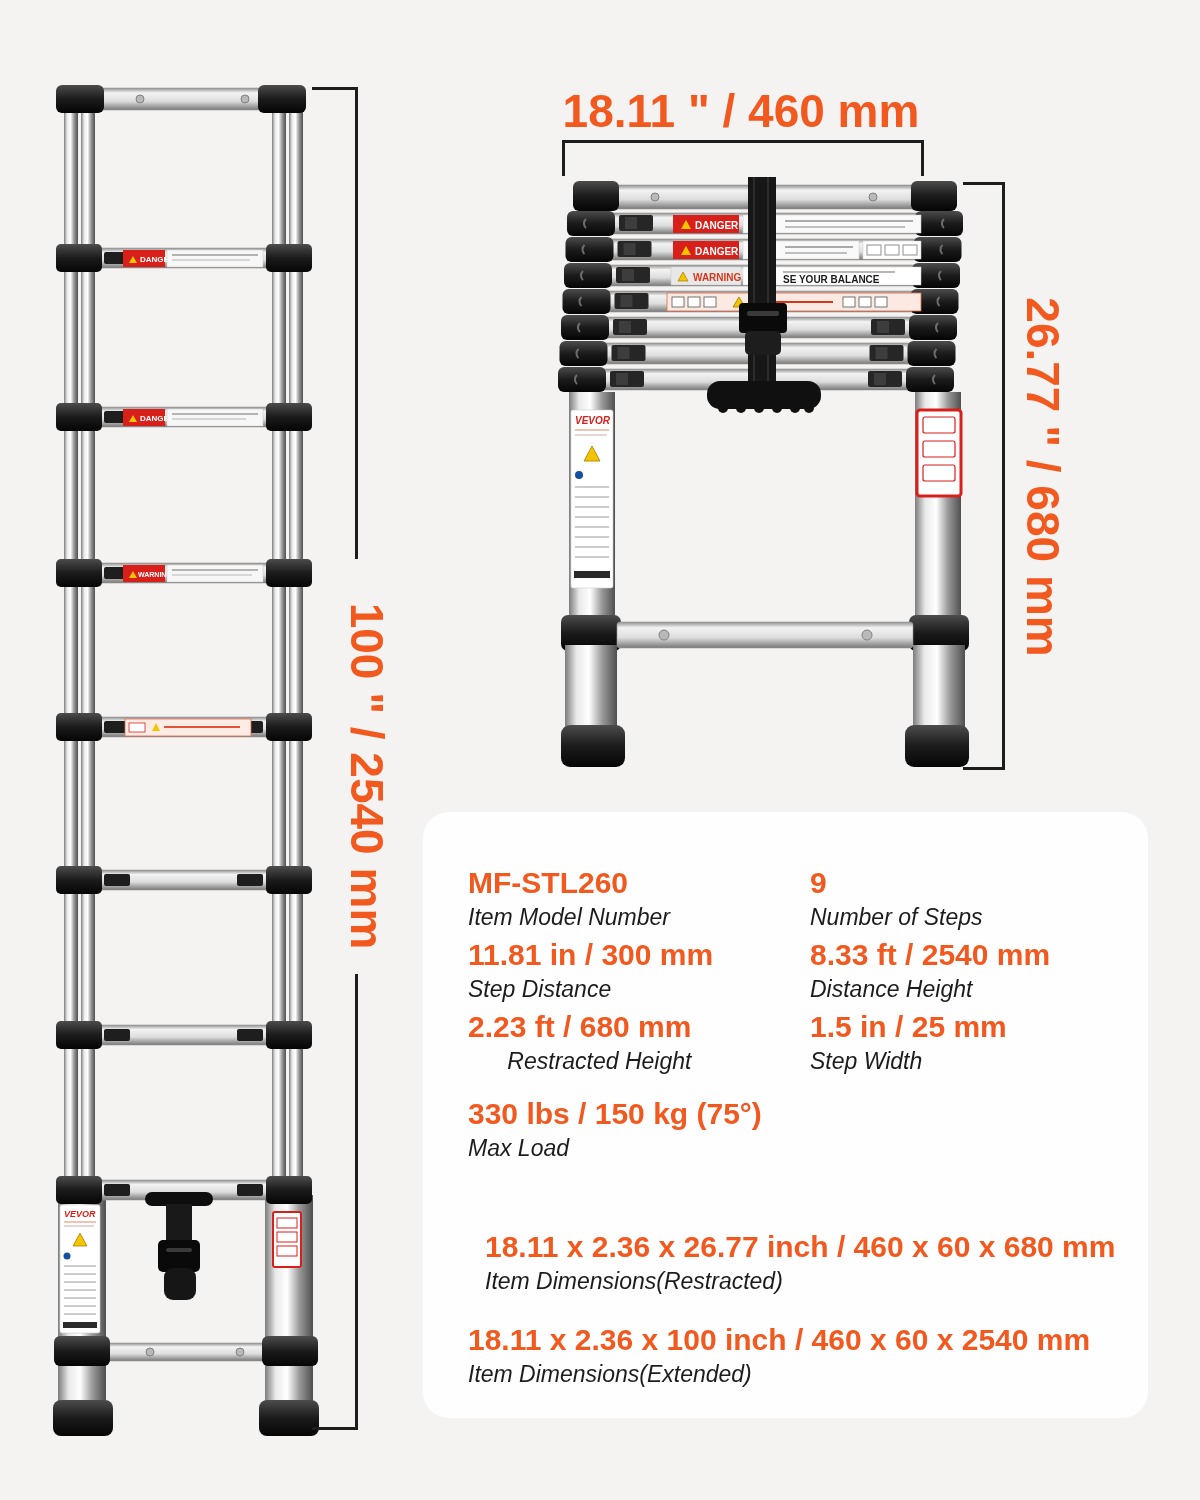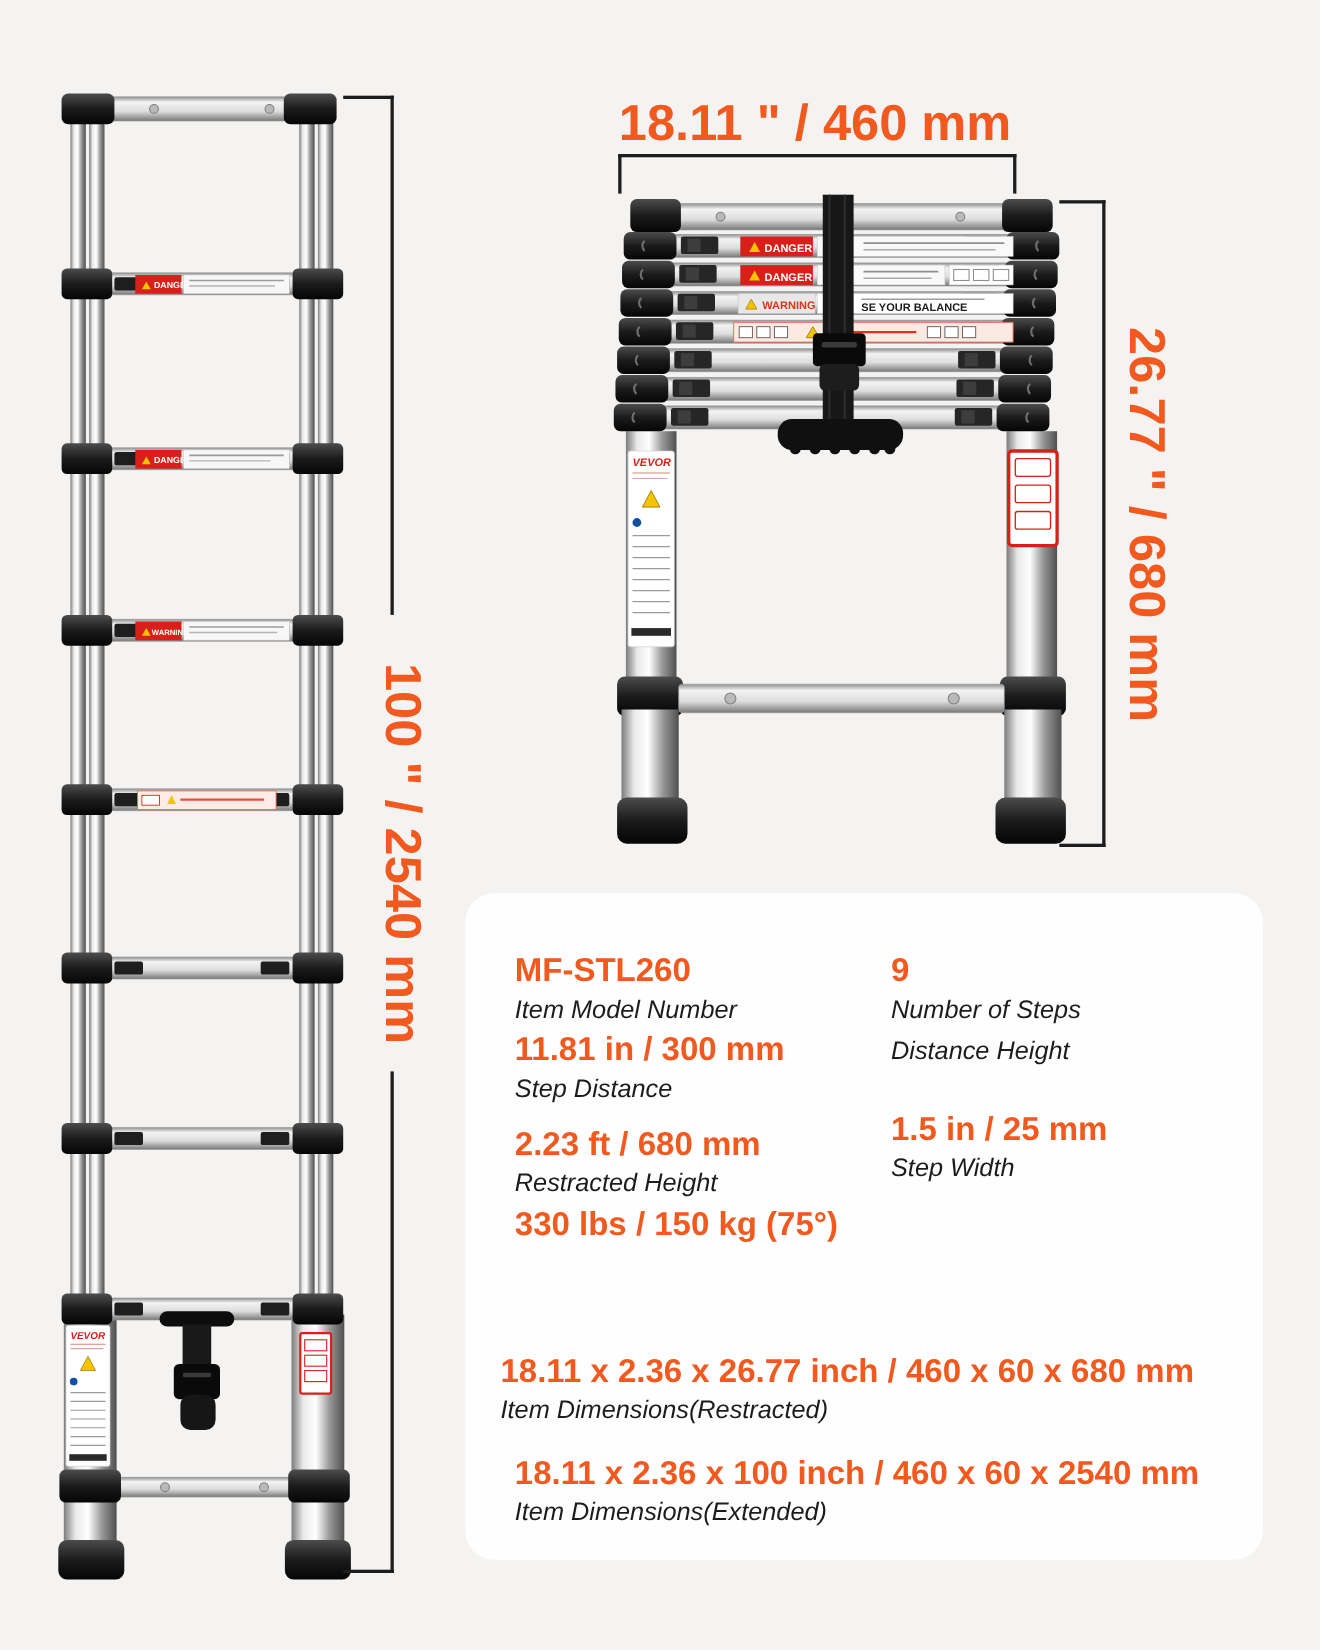--- a/index.html
+++ b/index.html
@@ -323,34 +323,36 @@
   </div>
   <div class="spec" style="left:387px;top:54px;">
     <div class="val">9</div>
     <div class="lab">Number of Steps</div>
   </div>
   <div class="spec" style="left:45px;top:126px;">
     <div class="val">11.81 in / 300 mm</div>
     <div class="lab">Step Distance</div>
   </div>
   <div class="spec" style="left:387px;top:126px;">
+    <div class="val">8.33 ft / 2540 mm</div>
     <div class="lab">Distance Height</div>
   </div>
-  <div class="spec" style="left:45px;top:212px;">
+  <div class="spec" style="left:45px;top:198px;text-align:right;">
     <div class="val">2.23 ft / 680 mm</div>
     <div class="lab">Restracted Height</div>
   </div>
   <div class="spec" style="left:387px;top:198px;">
     <div class="val">1.5 in / 25 mm</div>
     <div class="lab">Step Width</div>
   </div>
   <div class="spec" style="left:45px;top:272px;margin-top:13px;">
     <div class="val">330 lbs / 150 kg (75°)</div>
-  </div>
-  <div class="spec" style="left:32px;top:418px;">
+    <div class="lab">Max Load</div>
+  </div>
+  <div class="spec" style="left:62px;top:418px;">
     <div class="val">18.11 x 2.36 x 26.77 inch / 460 x 60 x 680 mm</div>
     <div class="lab">Item Dimensions(Restracted)</div>
   </div>
   <div class="spec" style="left:45px;top:488px;margin-top:23px;">
     <div class="val">18.11 x 2.36 x 100 inch / 460 x 60 x 2540 mm</div>
     <div class="lab">Item Dimensions(Extended)</div>
   </div>
 </div>
 
 </body></html>

